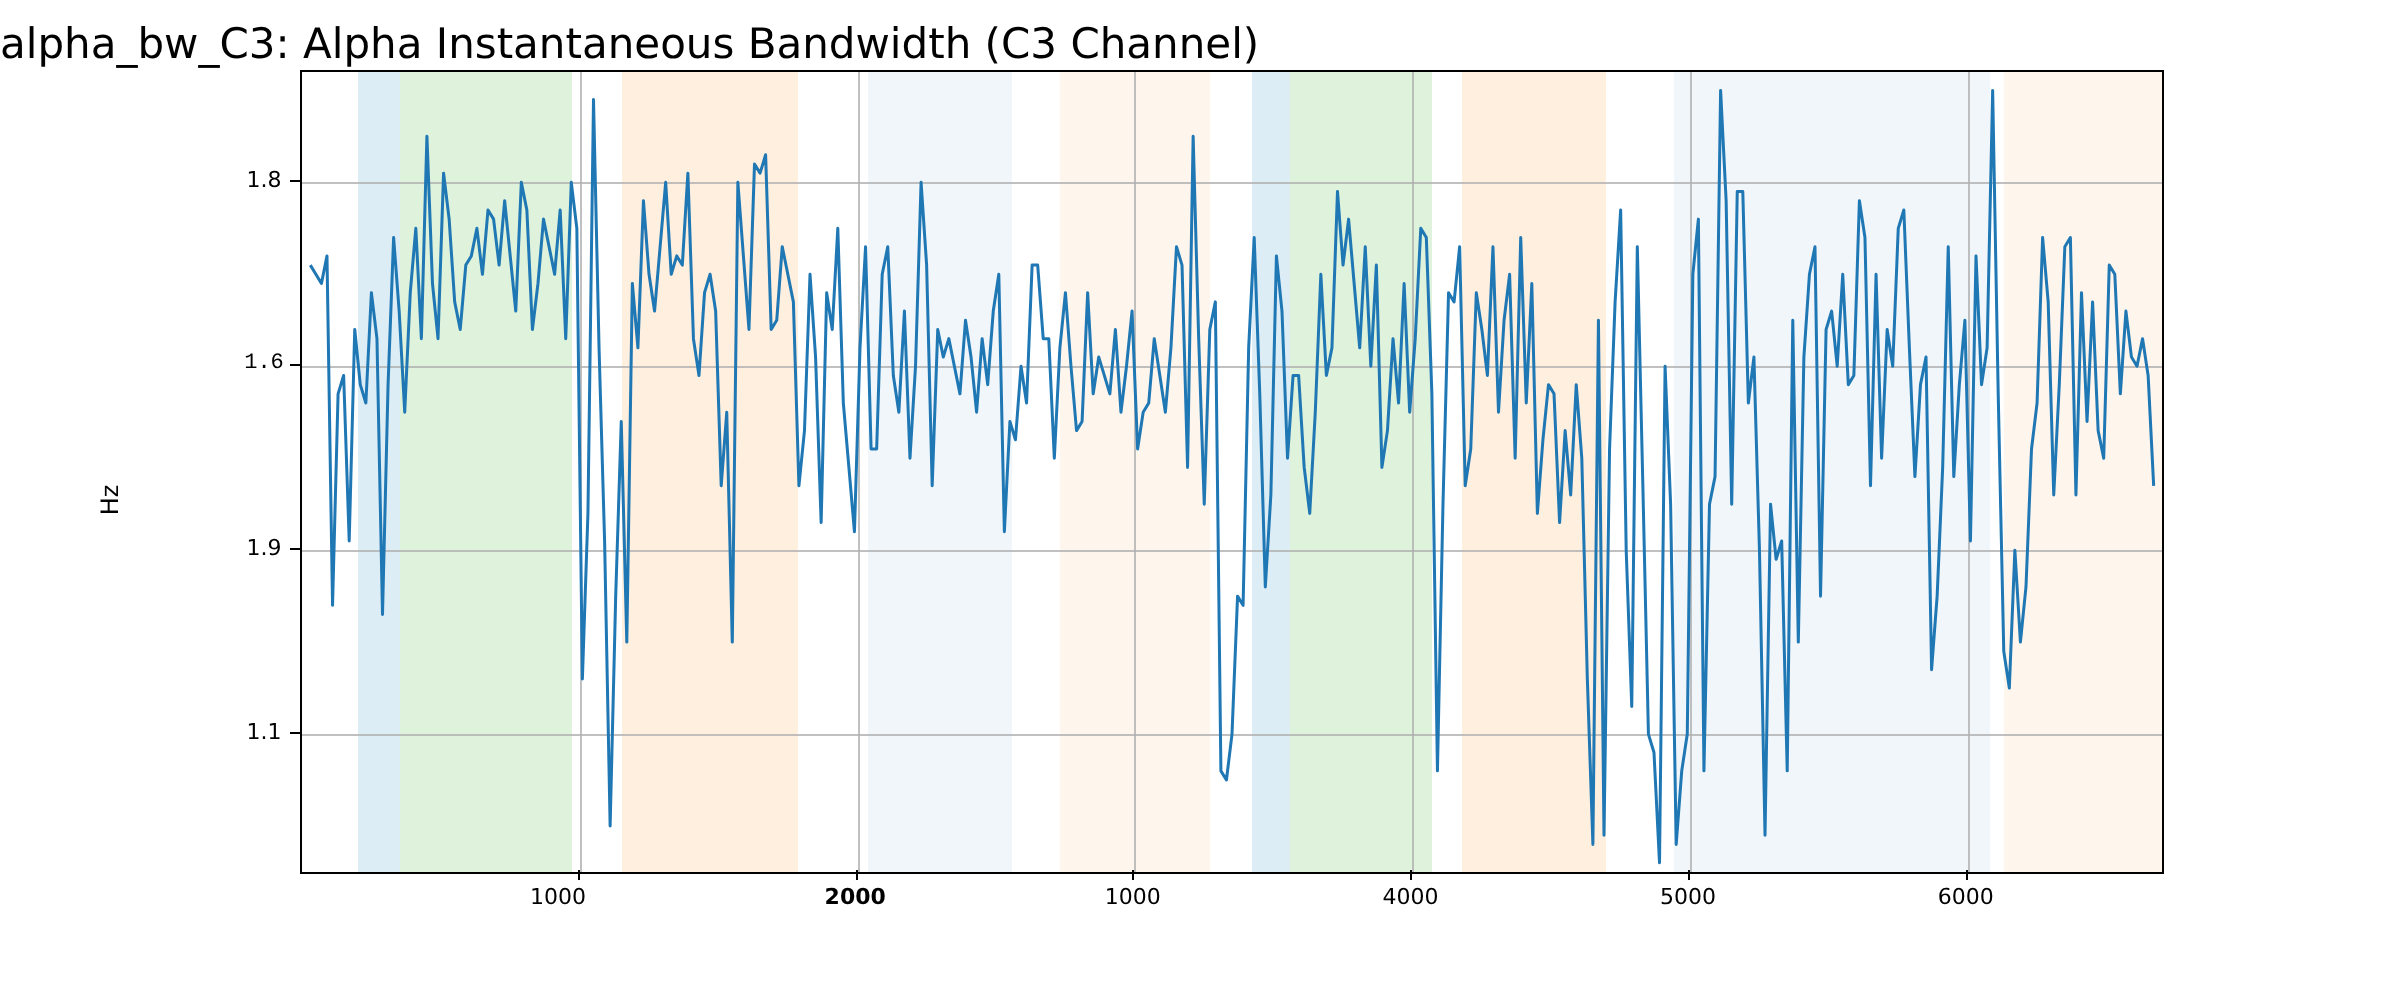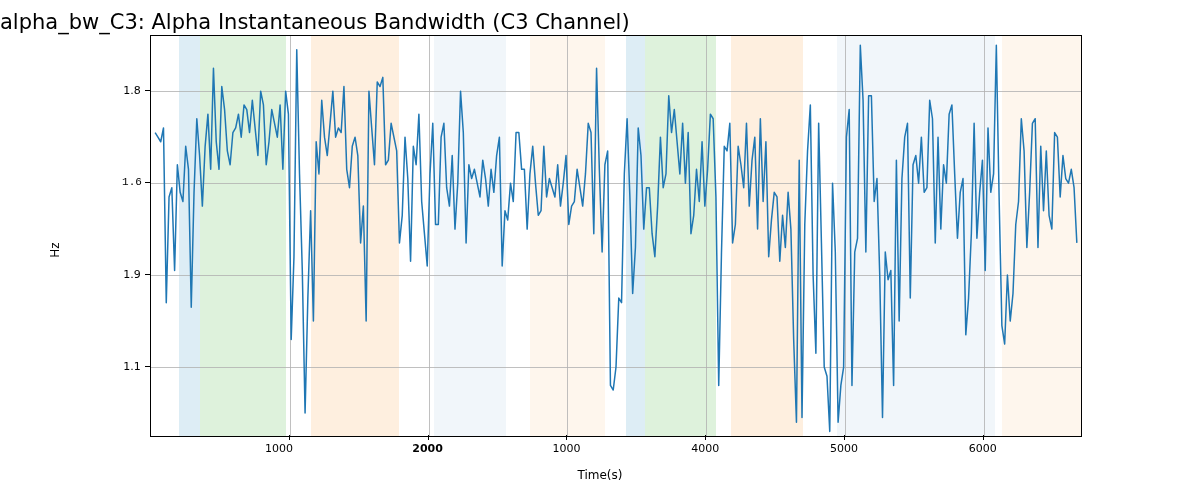--- a/index.html
+++ b/index.html
@@ -113,21 +113,20 @@
     stroke-linecap: butt;
   }
 </style>
 </head>
 <body>
 
 <div class="figure">
 
   <div class="title">alpha_bw_C3: Alpha Instantaneous Bandwidth (C3 Channel)</div>
   <div class="ylabel">Hz</div>
-  <div class="xlabel">Time(s)</div>
 
   <div class="plot-area" id="plot">
       <div class="band" style="left: 850.881px; width: 79.1194px; background: rgb(253, 228, 204);"></div>
       <div class="band" style="left: 685.701px; width: 158.239px; background: rgb(214, 228, 240);"></div>
       <div class="band" style="left: 580.209px; width: 72.1791px; background: rgb(253, 208, 162);"></div>
       <div class="band" style="left: 494.149px; width: 70.791px; background: rgb(161, 217, 155);"></div>
       <div class="band" style="left: 474.716px; width: 19.4328px; background: rgb(158, 202, 225);"></div>
       <div class="band" style="left: 378.94px; width: 74.9552px; background: rgb(253, 228, 204);"></div>
       <div class="band" style="left: 283.164px; width: 72.1791px; background: rgb(214, 228, 240);"></div>
       <div class="band" style="left: 159.627px; width: 88.8358px; background: rgb(253, 208, 162);"></div>

